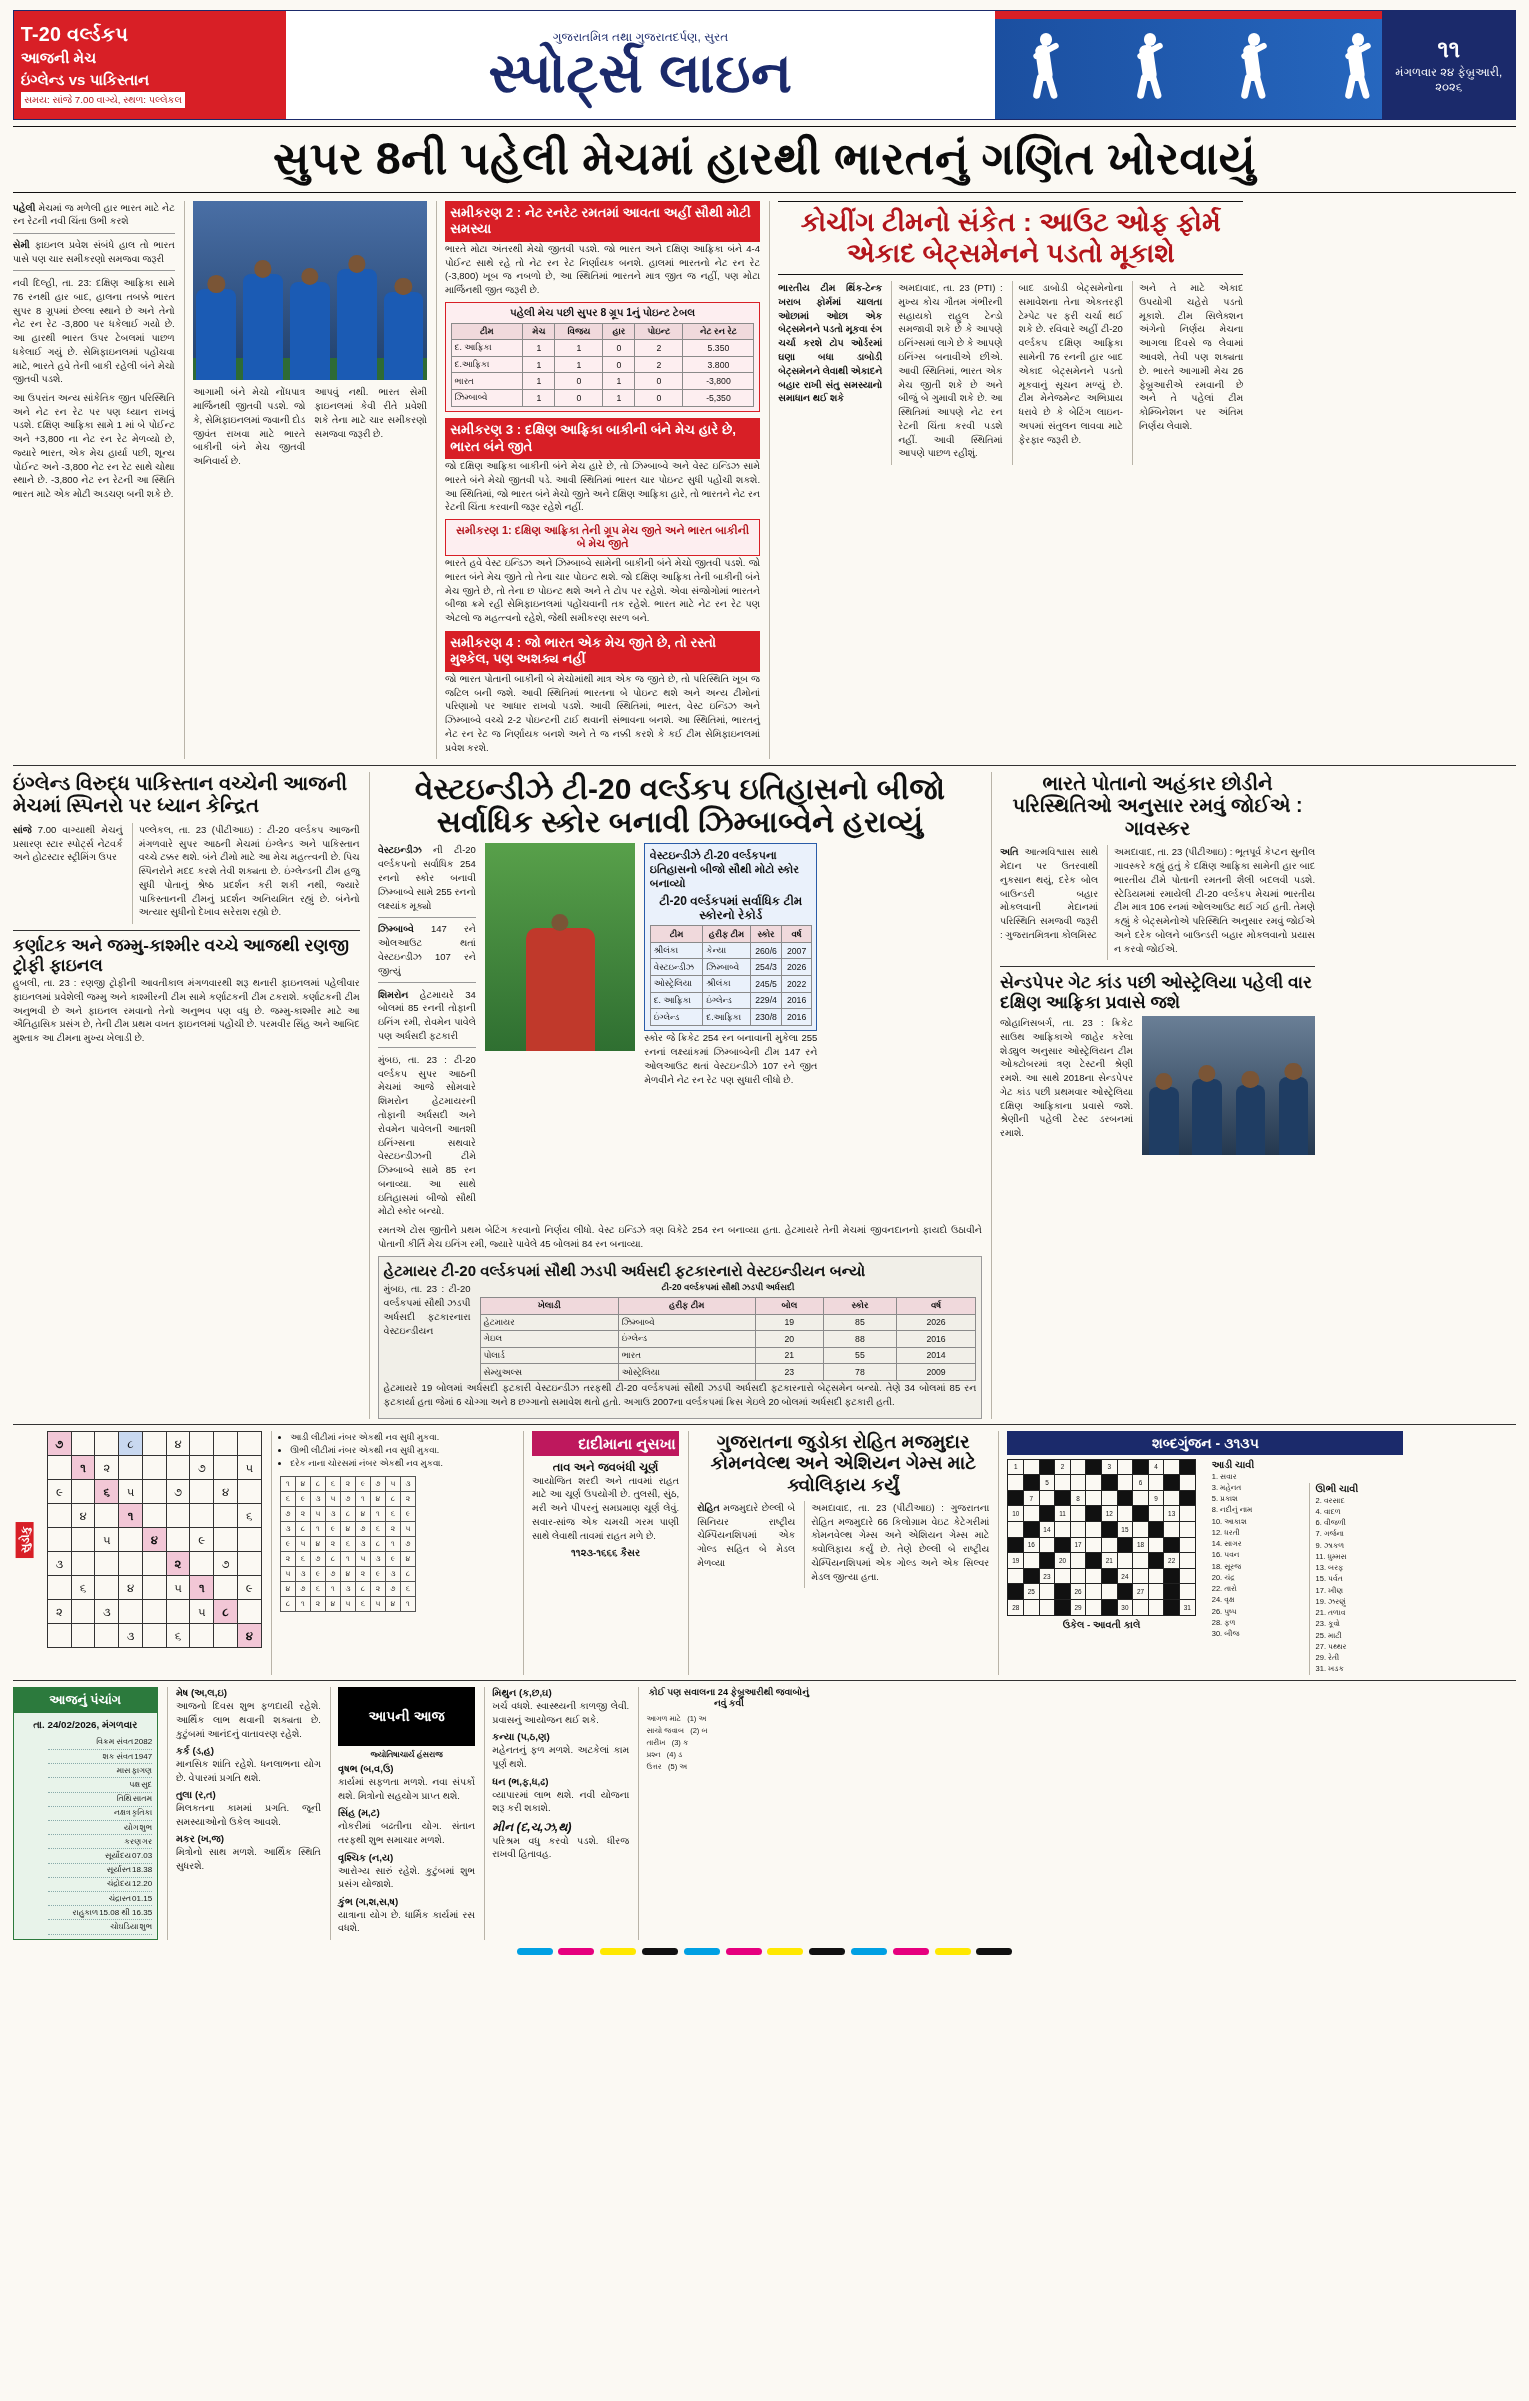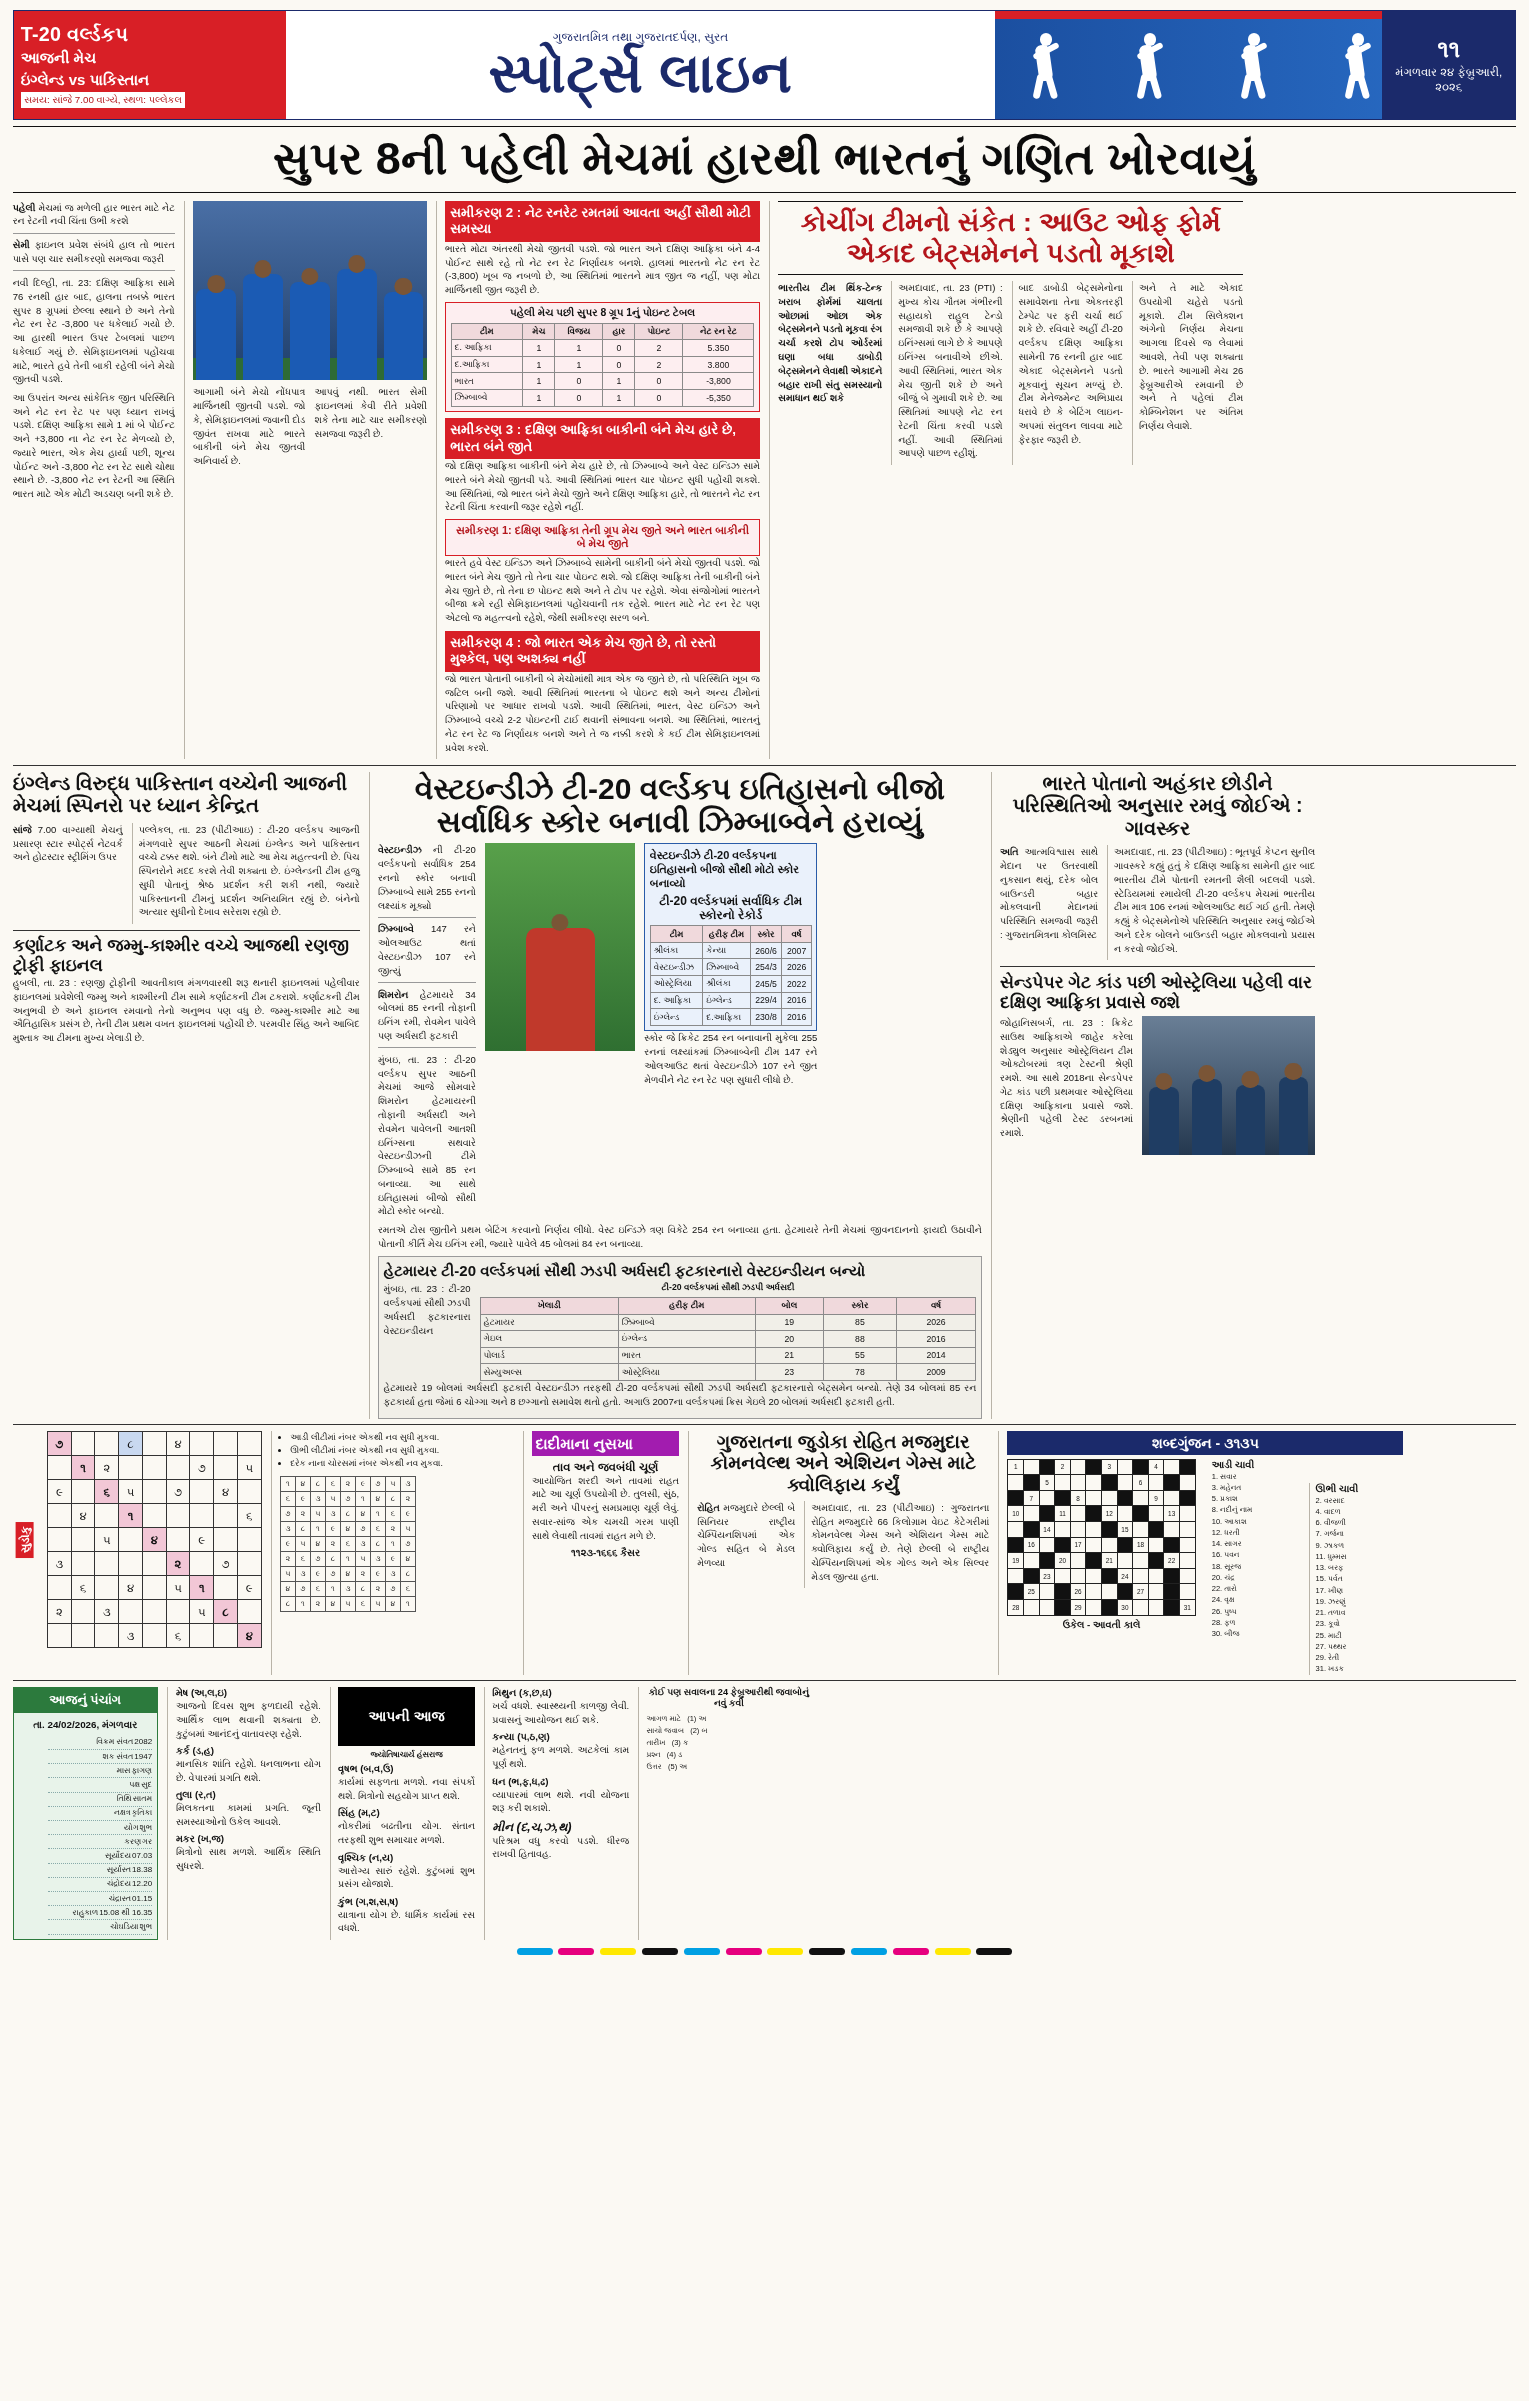--- a/index.html
+++ b/index.html
@@ -146,21 +146,21 @@
   .xw { border-collapse:collapse; }
   .xw td { width:15.6px; height:15.6px; border:0.6px solid #222; font-size:6.4px; text-align:center; }
   .xw td.blk { background:#111; }
 
   .panch { background:#e8f3ea; border:0.6px solid #2c7a3d; padding:4.6px; font-size:8px; line-height:1.5; }
   .panch .ph { background:#2c7a3d; color:#fff; font-weight:bold; font-size:12.7px; padding:2.9px 4.6px; text-align:center; margin:-4.6px -4.6px 4.6px -4.6px;}
   .kv { display:flex; justify-content:flex-end; gap:1px; border-bottom:0.6px dotted #8aa; padding:0.6px 0;margin-left:30px;}
 
   .footer-dots { display:flex; gap:5.8px; justify-content:center; align-items:center; margin-top:8px; }
   .footer-dots i { display:block; width:36px; height:7px; border-radius:3.5px; }
-  .recipe-head { background:#a21caf; color:#fff; text-align:left; font-weight:bold; font-size:15px; padding:3.5px;}
+  .recipe-head { background:#be185d; color:#fff; text-align:right; font-weight:bold; font-size:15px; padding:3.5px;}
   ul.bul { margin:0; padding-left:10.4px; font-size:8.7px; line-height:1.5; }
   .center { text-align:center; }
   .mt6{margin-top:3.5px}.mt10{margin-top:5.8px}
 </style>
 </head>
 <body>
 
 <div class="page">
 
   <div class="masthead">

